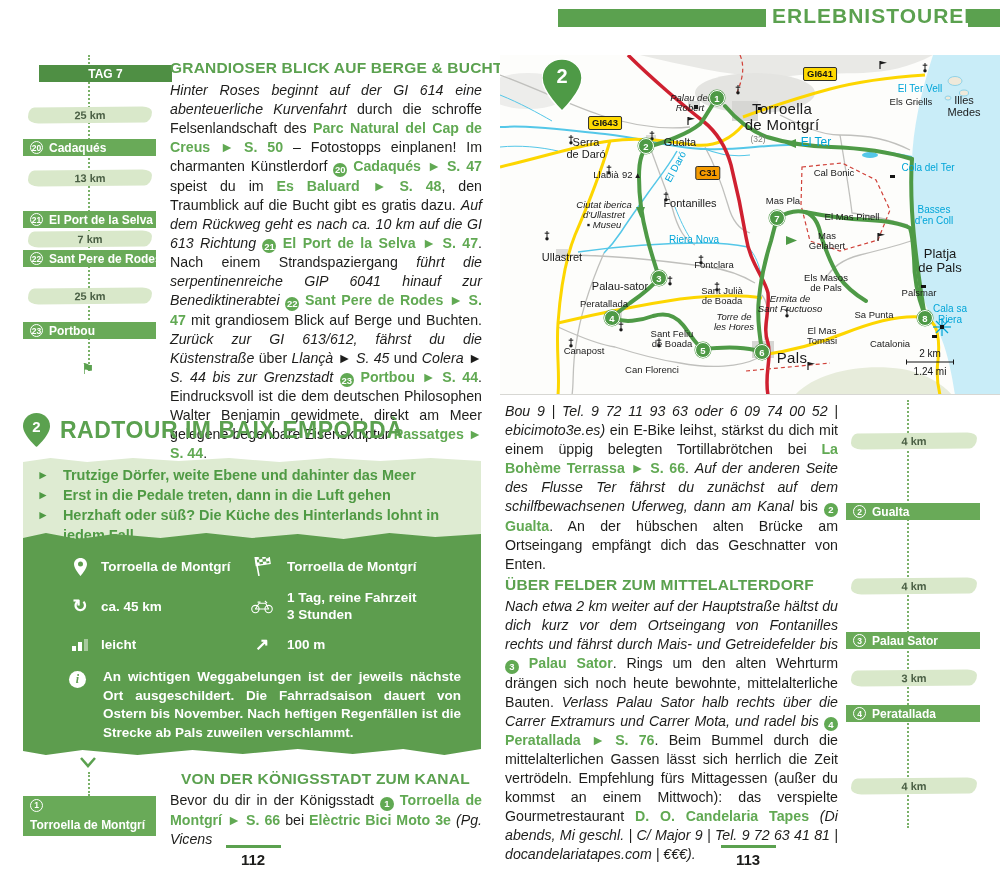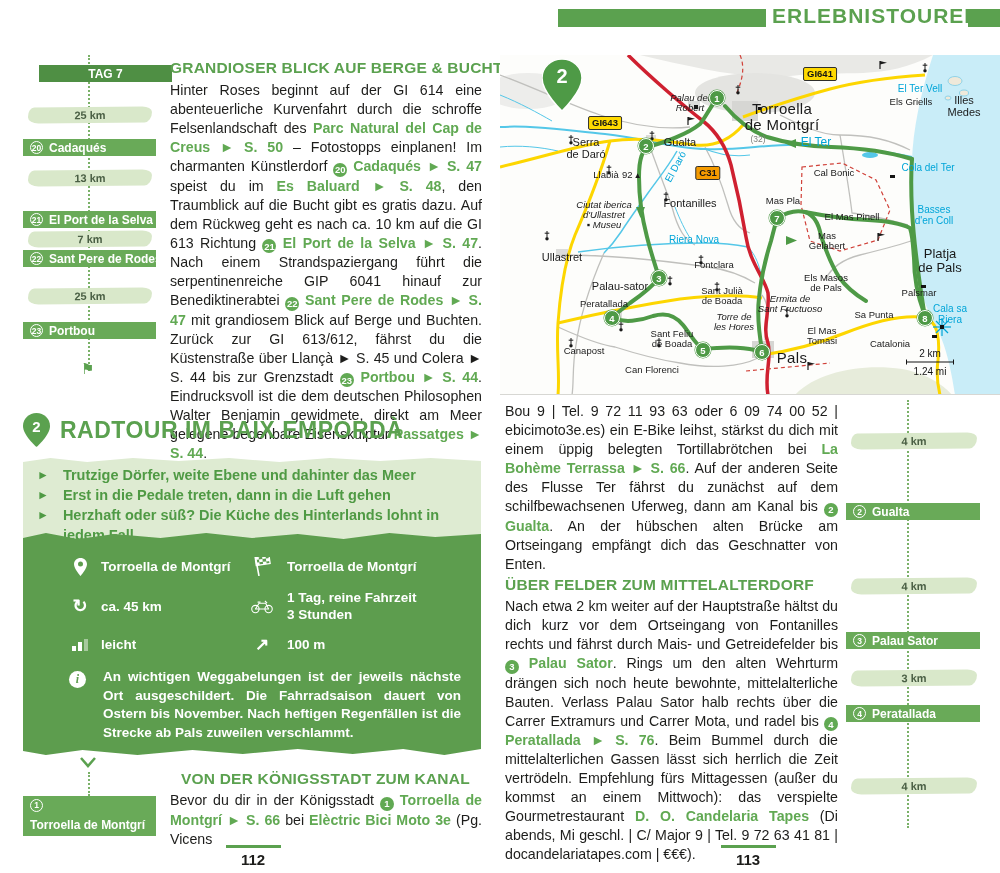--- a/index.html
+++ b/index.html
@@ -23,21 +23,21 @@
             display:inline-flex;align-items:center;justify-content:center;font-size:8.5px;}
   .km-brush{position:absolute;left:28px;width:124px;height:16px;background:#d9e8ca;
             border-radius:9px 14px 11px 15px/13px 8px 15px 9px;transform:rotate(-.6deg);
             display:flex;align-items:center;justify-content:center;
             font-size:11px;font-weight:bold;color:#4a5f44;}
   .rail-flag{position:absolute;color:#5ba14f;font-size:15px;}
 
   
   .col{position:absolute;text-align:justify;font-size:14.2px;line-height:19px;}
   .subhead{position:absolute;font-size:15.5px;font-weight:bold;color:#5ba14f;letter-spacing:.2px;}
-  .it{}
+  .it{font-style:italic;}
   .gr{color:#61a953;font-weight:bold;}
   .mk{display:inline-flex;width:14px;height:14px;border-radius:50%;background:#61a953;
       color:#fff;font-size:9.5px;font-weight:bold;font-style:normal;
       align-items:center;justify-content:center;vertical-align:-2px;}
 
   
   .tour-head{position:absolute;left:23px;top:413px;display:flex;align-items:center;gap:10px;}
   .tour-title{font-size:23px;font-weight:bold;color:#5ba14f;letter-spacing:.5px;}
   .pin-ico{position:relative;width:27px;height:34px;}
   .hl-box{position:absolute;left:23px;top:456px;width:458px;background:#deebd2;padding:9px 14px 8px 14px;

